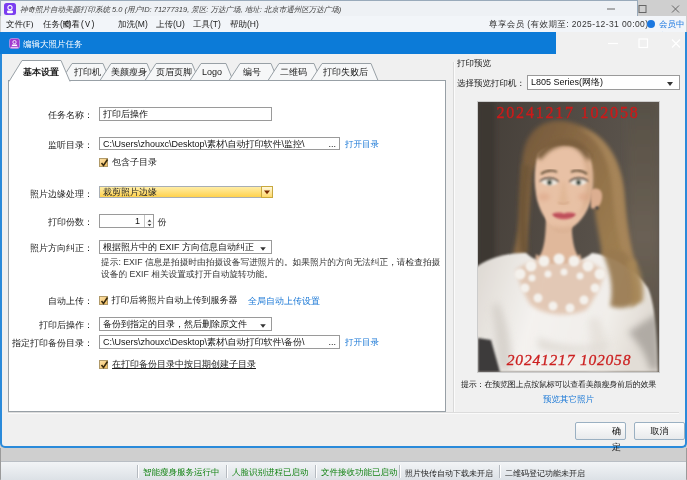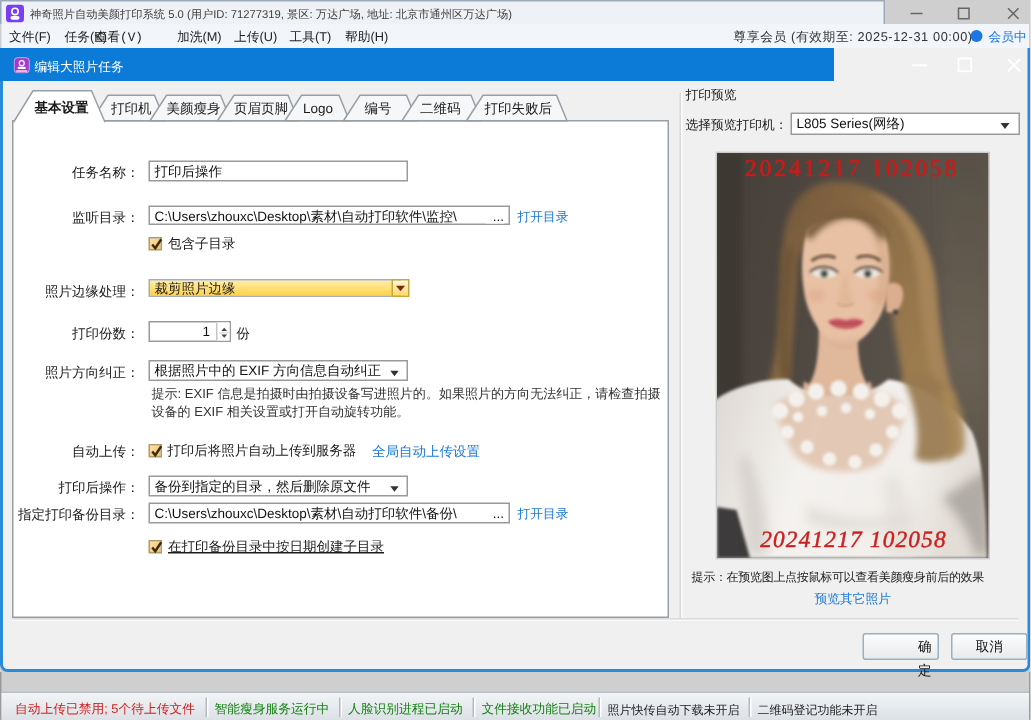--- a/index.html
+++ b/index.html
@@ -1,21 +1,21 @@
 <!DOCTYPE html>
 <html><head>
 <meta charset="utf-8">
 <style>
 * { margin:0; padding:0; box-sizing:border-box; }
 html,body { width:687px; height:480px; overflow:hidden; }
 body { font-family:"Liberation Sans", sans-serif; position:relative; background:#cfcfcf; }
 .abs { position:absolute; }
 
 
-#titlebar { left:0; top:0; width:590px; height:16px; background:#eef1f5; border-left:1px solid #9ab; border-right:1px solid #9ab; border-top:1px solid #9ab;}
+#titlebar { left:0; top:0; width:638px; height:16px; background:#eef1f5; border-left:1px solid #9ab; border-right:1px solid #9ab; border-top:1px solid #9ab;font-style:italic;}
 #titlebar .ttext { position:absolute; left:19px; top:4px; font-size:7.5px; color:#3f3f3f; white-space:nowrap; }
 
 
 #menubar { left:1px; top:16px; width:685px; height:16px; background:#f2f5f9; }
 .mitem { position:absolute; top:3px; font-size:8.5px; color:#222; }
 
 
 #dialog { left:0px; top:32px; width:687px; height:416px; background:#f0f0f0; border-left:2px solid #2a8ada; border-right:2px solid #2a8ada; border-bottom:2px solid #2a8ada; border-radius:0 0 5px 5px; }
 #dlg-title { position:absolute; left:-2px; top:0; width:556px; height:22px; background:#0c7bd8; }
 #dlg-title .dtext { position:absolute; left:23px; top:6.5px; font-size:8.5px; color:#fff; }
@@ -45,21 +45,21 @@
   </svg>
   <div class="ttext">神奇照片自动美颜打印系统 5.0 (用户ID: 71277319, 景区: 万达广场, 地址: 北京市通州区万达广场)</div>
   <svg class="abs" style="left:600px;top:0" width="87" height="16" viewBox="0 0 87 16">
     <line x1="6" y1="8" x2="14" y2="8" stroke="#666" stroke-width="1"></line>
     <rect x="38" y="4.5" width="7" height="7" fill="none" stroke="#666" stroke-width="1"></rect>
     <path d="M71 4.5 L78 11.5 M78 4.5 L71 11.5" stroke="#666" stroke-width="1"></path>
   </svg>
 </div>
 
 <div id="menubar" class="abs">
-  <div class="mitem" style="left:5px;">文件(F)</div>
+  <div class="mitem" style="left:5px;font-family:Liberation Serif, serif;">文件(F)</div>
   <div class="mitem" style="left:42px;">任务(K)</div>
   <div class="mitem" style="left:62px;font-family:Liberation Mono, monospace;">查看(V)</div>
   <div class="mitem" style="left:117px;">加洗(M)</div>
   <div class="mitem" style="left:155px;">上传(U)</div>
   <div class="mitem" style="left:192px;">工具(T)</div>
   <div class="mitem" style="left:229px;">帮助(H)</div>
   <div class="mitem" style="left:488px;color:#333;letter-spacing:0.4px;">尊享会员 (有效期至: 2025-12-31 00:00)</div>
   <div class="abs" style="left:646px;top:4px;width:8px;height:8px;border-radius:50%;background:#1b78e0;"></div>
   <div class="mitem" style="left:658px;color:#1b78e0;">会员中心</div>
 </div>
@@ -315,21 +315,20 @@
 <div class="abs" style="left:8px;top:412px;width:671px;height:1px;background:#dcdcdc;box-shadow:0 1px 0 #fafafa;"></div>
 
 <div class="abs" style="left:575px;top:422px;width:51px;height:18px;background:linear-gradient(#fdfdfd,#e8eaec);border:1px solid #9ab0c2;border-radius:2px;font-size:9px;text-align:center;line-height:16px;color:#111;padding-left:32px;">确定</div>
 <div class="abs" style="left:634px;top:422px;width:51px;height:18px;background:linear-gradient(#fdfdfd,#e8eaec);border:1px solid #9ab0c2;border-radius:2px;font-size:9px;text-align:center;line-height:16px;color:#111;">取消</div>
 
 <div class="abs" style="left:0;top:448px;width:1px;height:32px;background:#9a9a9a;"></div>
 <div class="abs" style="left:686px;top:448px;width:1px;height:32px;background:#9a9a9a;"></div>
 <div class="abs" style="left:0;top:479px;width:687px;height:1px;background:#a8a8a8;"></div>
 
 <div id="statusbar" class="abs">
-  <div class="sitem" style="left:9px;color:#d02020;">自动上传已禁用; 5个待上传文件</div>
   <div class="sep" style="left:136px;"></div>
   <div class="sitem" style="left:142px;color:#128212;">智能瘦身服务运行中</div>
   <div class="sep" style="left:225px;"></div>
   <div class="sitem" style="left:231px;color:#128212;">人脸识别进程已启动</div>
   <div class="sep" style="left:314px;"></div>
   <div class="sitem" style="left:320px;color:#128212;">文件接收功能已启动</div>
   <div class="sep" style="left:398px;"></div>
   <div class="sitem" style="left:404px;color:#222;font-size:8px;top:5.5px;">照片快传自动下载未开启</div>
   <div class="sep" style="left:498px;"></div>
   <div class="sitem" style="left:504px;color:#222;font-size:8px;top:5.5px;">二维码登记功能未开启</div>

